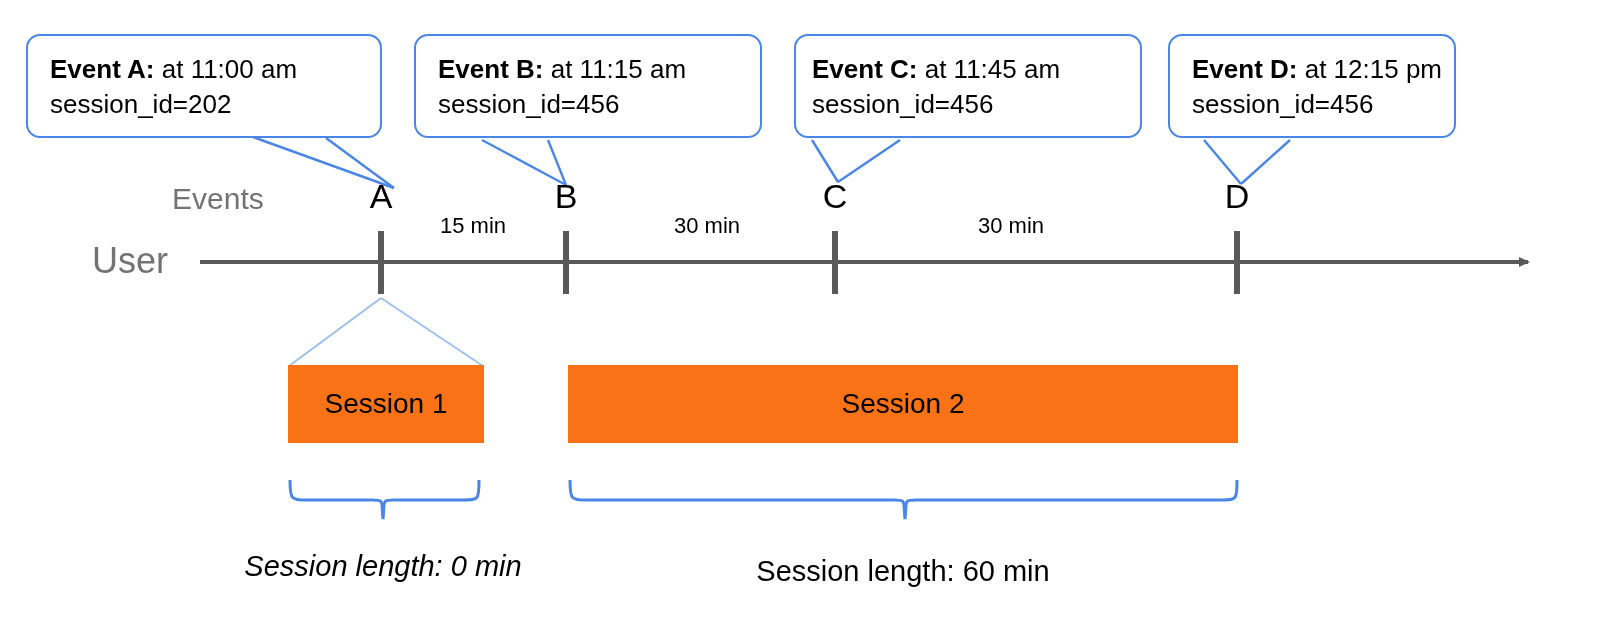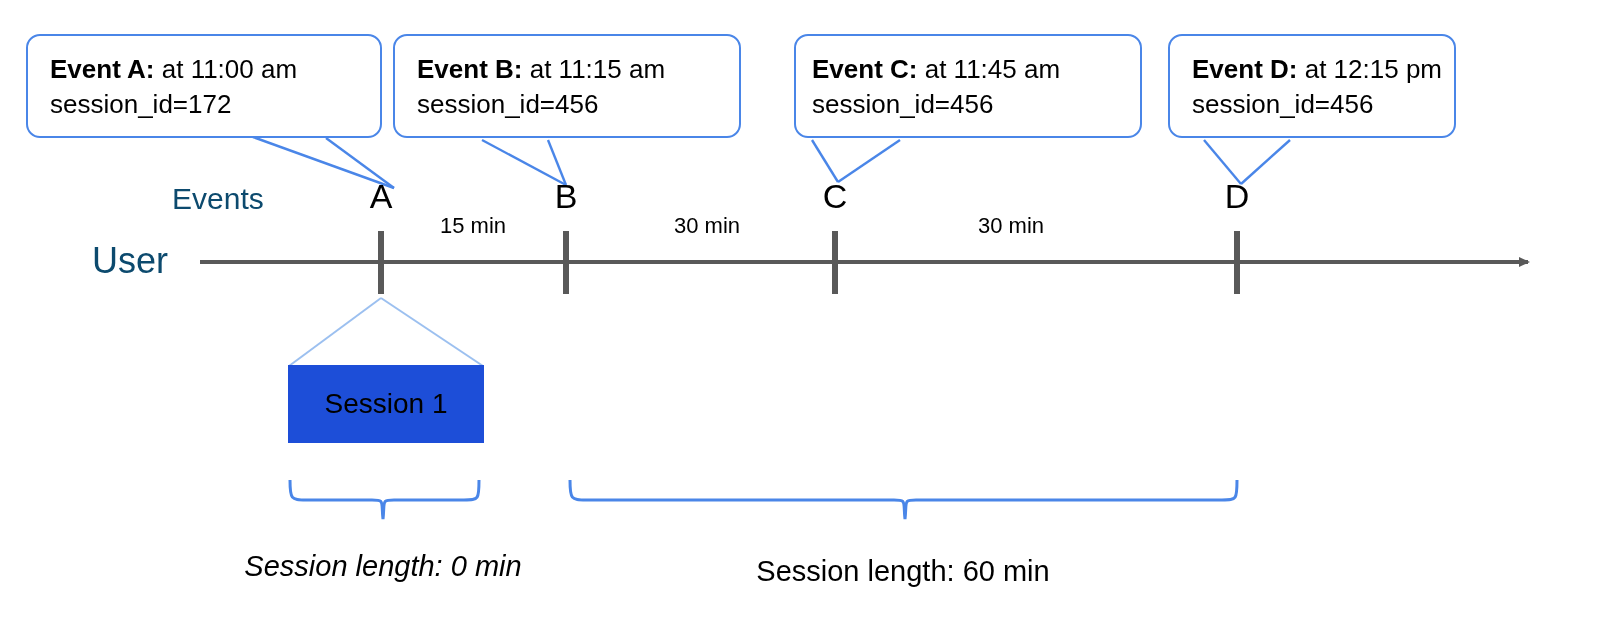--- a/index.html
+++ b/index.html
@@ -44,21 +44,21 @@
     text-align: center;
   }
   .callout .bline {
     display: block;
   }
 
   
   .tl-label {
     position: absolute;
     font-size: 30px;
-    color: #0c4a6e;
+    color: #737373;
     white-space: nowrap;
   }
   .tl-label.big {
     font-size: 36px;
   }
   .ev-letter {
     position: absolute;
     font-size: 34px;
     color: #000000;
     text-align: center;
@@ -70,21 +70,21 @@
     font-size: 22px;
     color: #000000;
     text-align: center;
     white-space: nowrap;
     transform: translateX(-50%);
   }
 
   
   .session-bar {
     position: absolute;
-    background: #1d4ed8;
+    background: #f97316;
     display: flex;
     align-items: center;
     justify-content: center;
     font-size: 28px;
     color: #000000;
     white-space: nowrap;
   }
 
   
   .brace-label {
@@ -143,24 +143,24 @@
              L 464,500 C 479,500 479,499 479,480" fill="none" stroke="#4a86e8" stroke-width="3"></path>
 
     <path d="M 570,480 C 570,499 571,500 586,500
              L 894,500 C 907,500 903,501 905,519
              C 907,501 903,500 916,500
              L 1222,500 C 1237,500 1237,499 1237,480" fill="none" stroke="#4a86e8" stroke-width="3"></path>
   </svg>
 
   <div class="callout" style="left:26px;  top:34px;  width:356px;">
     <span class="bline"><span class="lead">Event A:</span><span> at 11:00 am</span></span>
-    <span class="bline">session_id=172</span>
+    <span class="bline">session_id=202</span>
   </div>
 
-  <div class="callout" style="left:393px; top:34px;  width:348px;">
+  <div class="callout" style="left:414px; top:34px;  width:348px;">
     <span class="bline"><span class="lead">Event B:</span><span> at 11:15 am</span></span>
     <span class="bline">session_id=456</span>
   </div>
 
   <div class="callout" style="left:794px; top:34px;  width:348px;padding-left:16px;">
     <span class="bline"><span class="lead">Event C:</span><span> at 11:45 am</span></span>
     <span class="bline">session_id=456</span>
   </div>
 
   <div class="callout" style="left:1168px; top:34px; width:288px;">
@@ -178,17 +178,20 @@
   <div class="ev-letter" style="left:1237px; top:177px;">D</div>
 
   <div class="gap-label" style="left:473px; top:213px;">15 min</div>
   <div class="gap-label" style="left:707px; top:213px;">30 min</div>
   <div class="gap-label" style="left:1011px; top:213px;">30 min</div>
 
   <div class="session-bar" style="left:288px; top:365px; width:196px; height:78px;">
     <span>Session 1</span>
   </div>
 
+  <div class="session-bar" style="left:568px; top:365px; width:670px; height:78px;">
+    <span>Session 2</span>
+  </div>
 
   <div class="brace-label" style="left:383px; top:550px;font-style:italic;">Session length: 0 min</div>
   <div class="brace-label" style="left:903px; top:555px;">Session length: 60 min</div>
 
 </div>
 
 </body></html>

